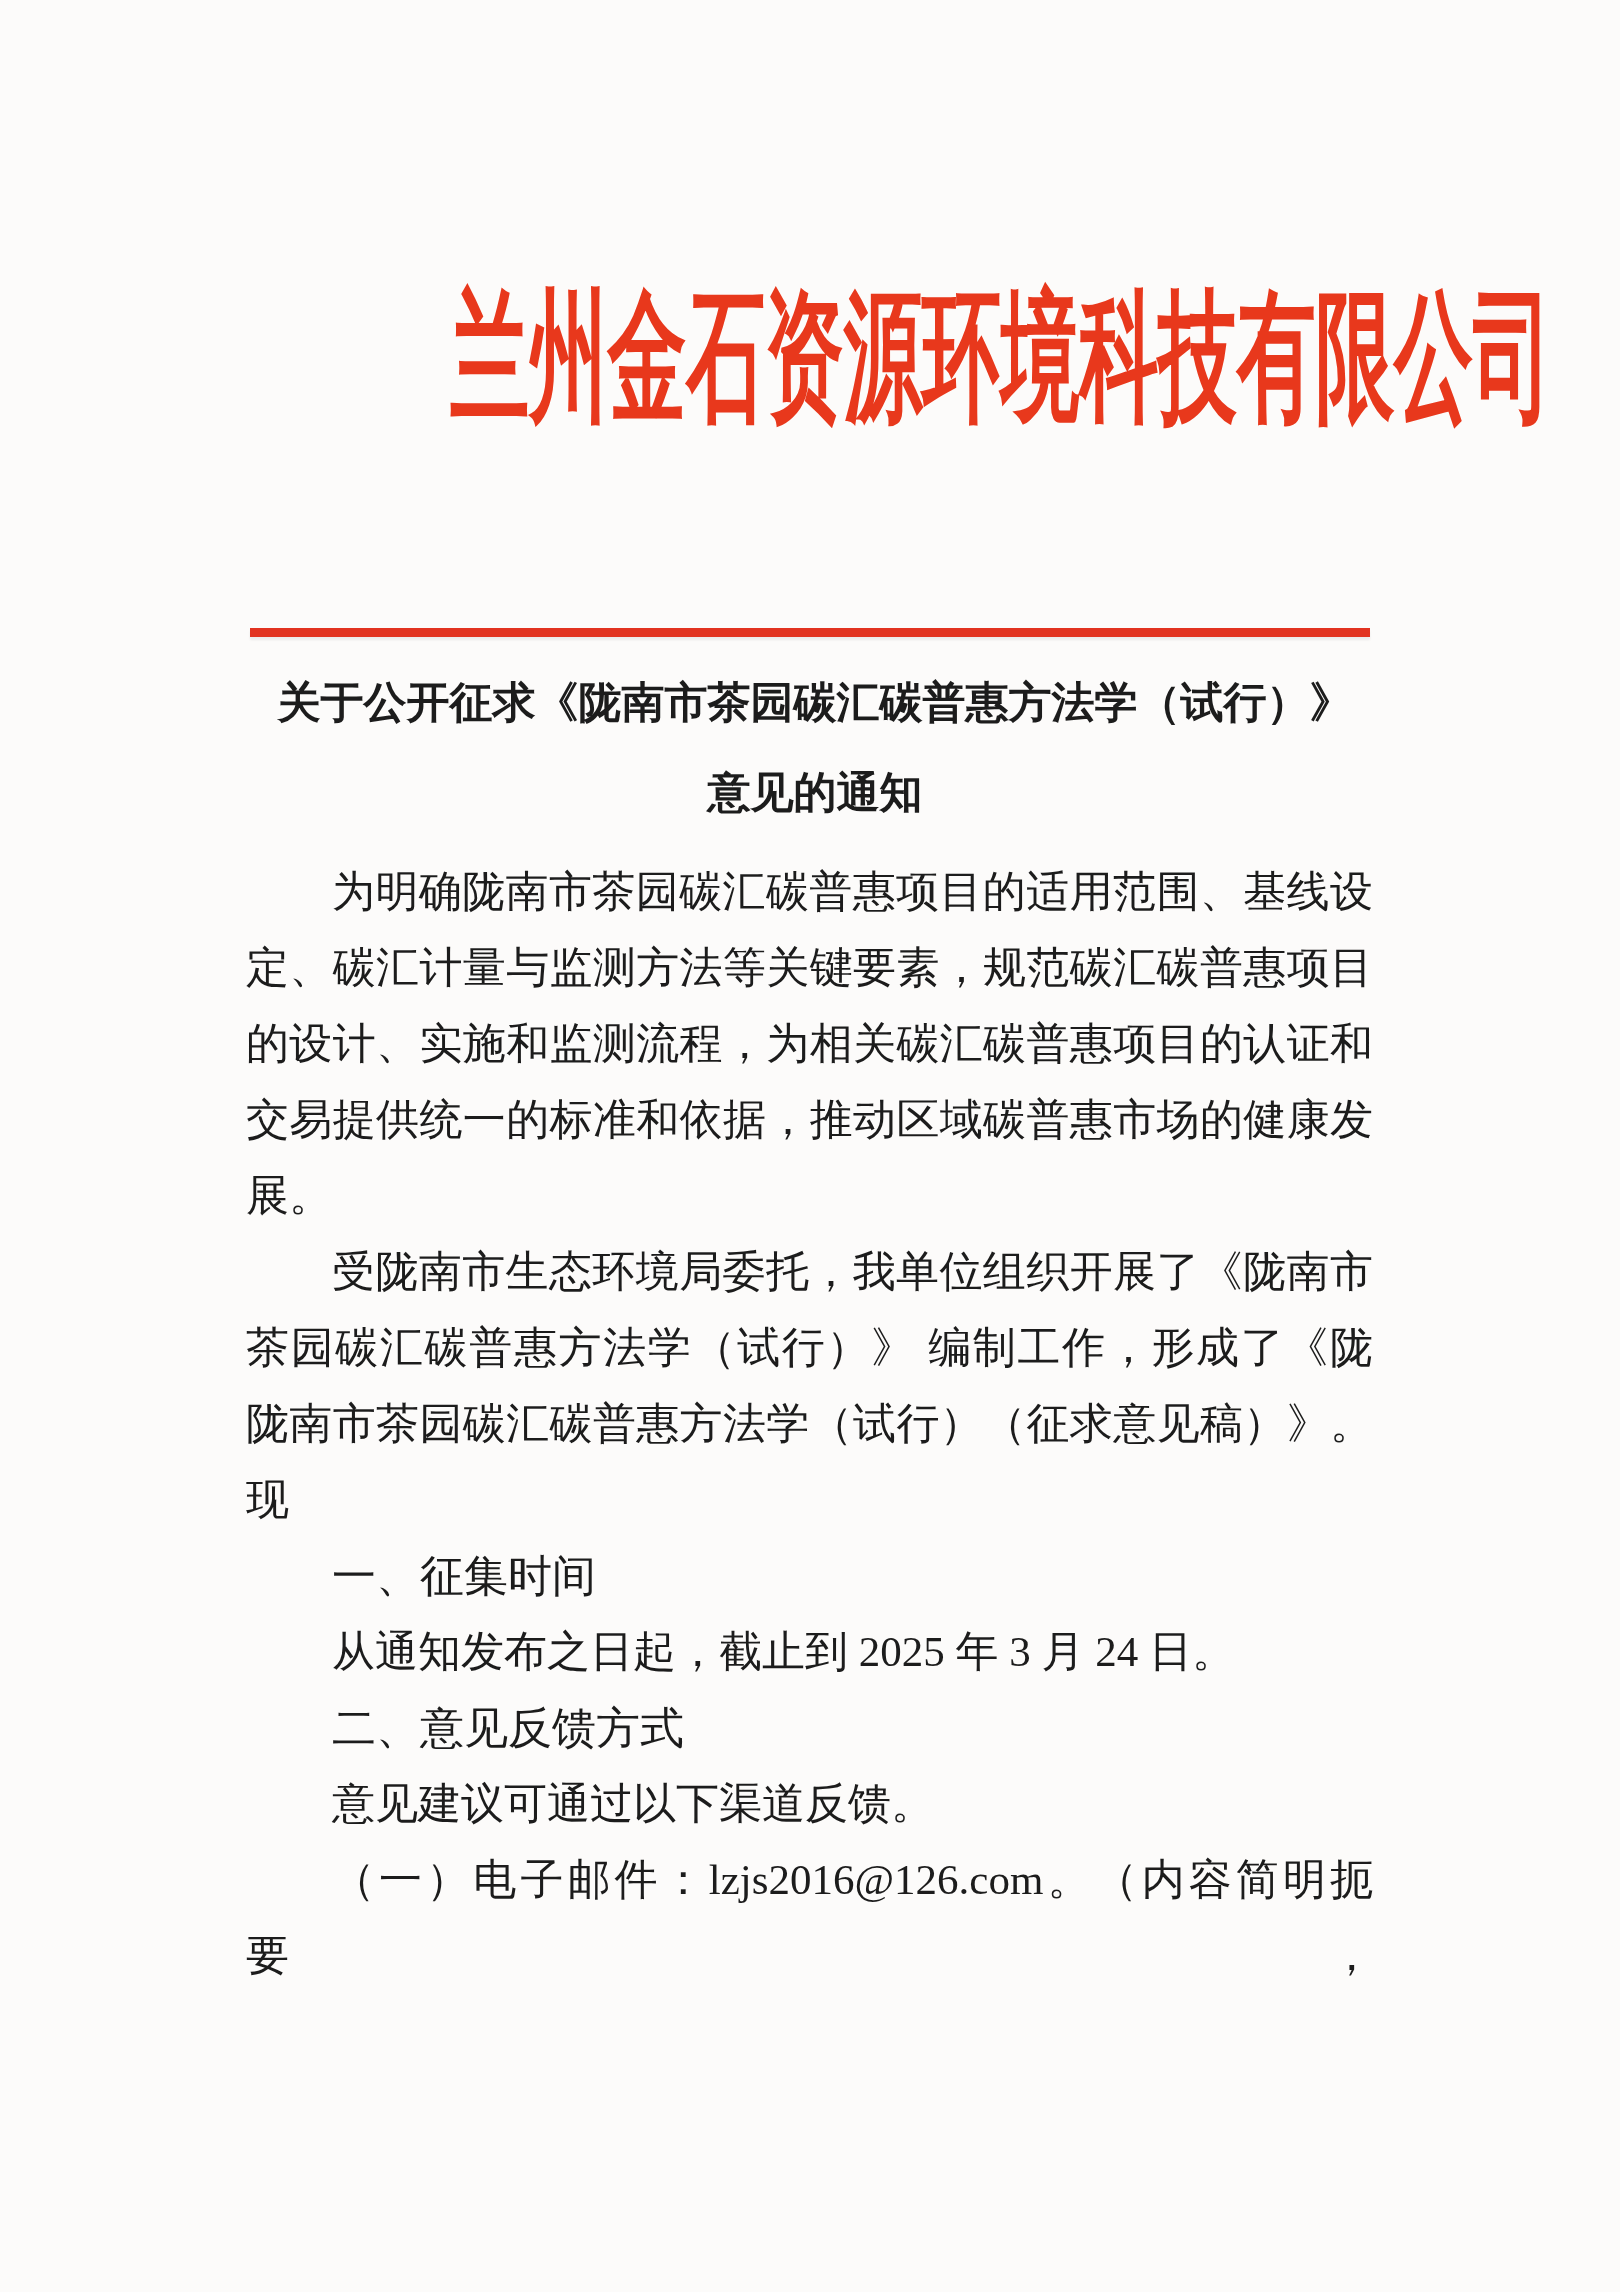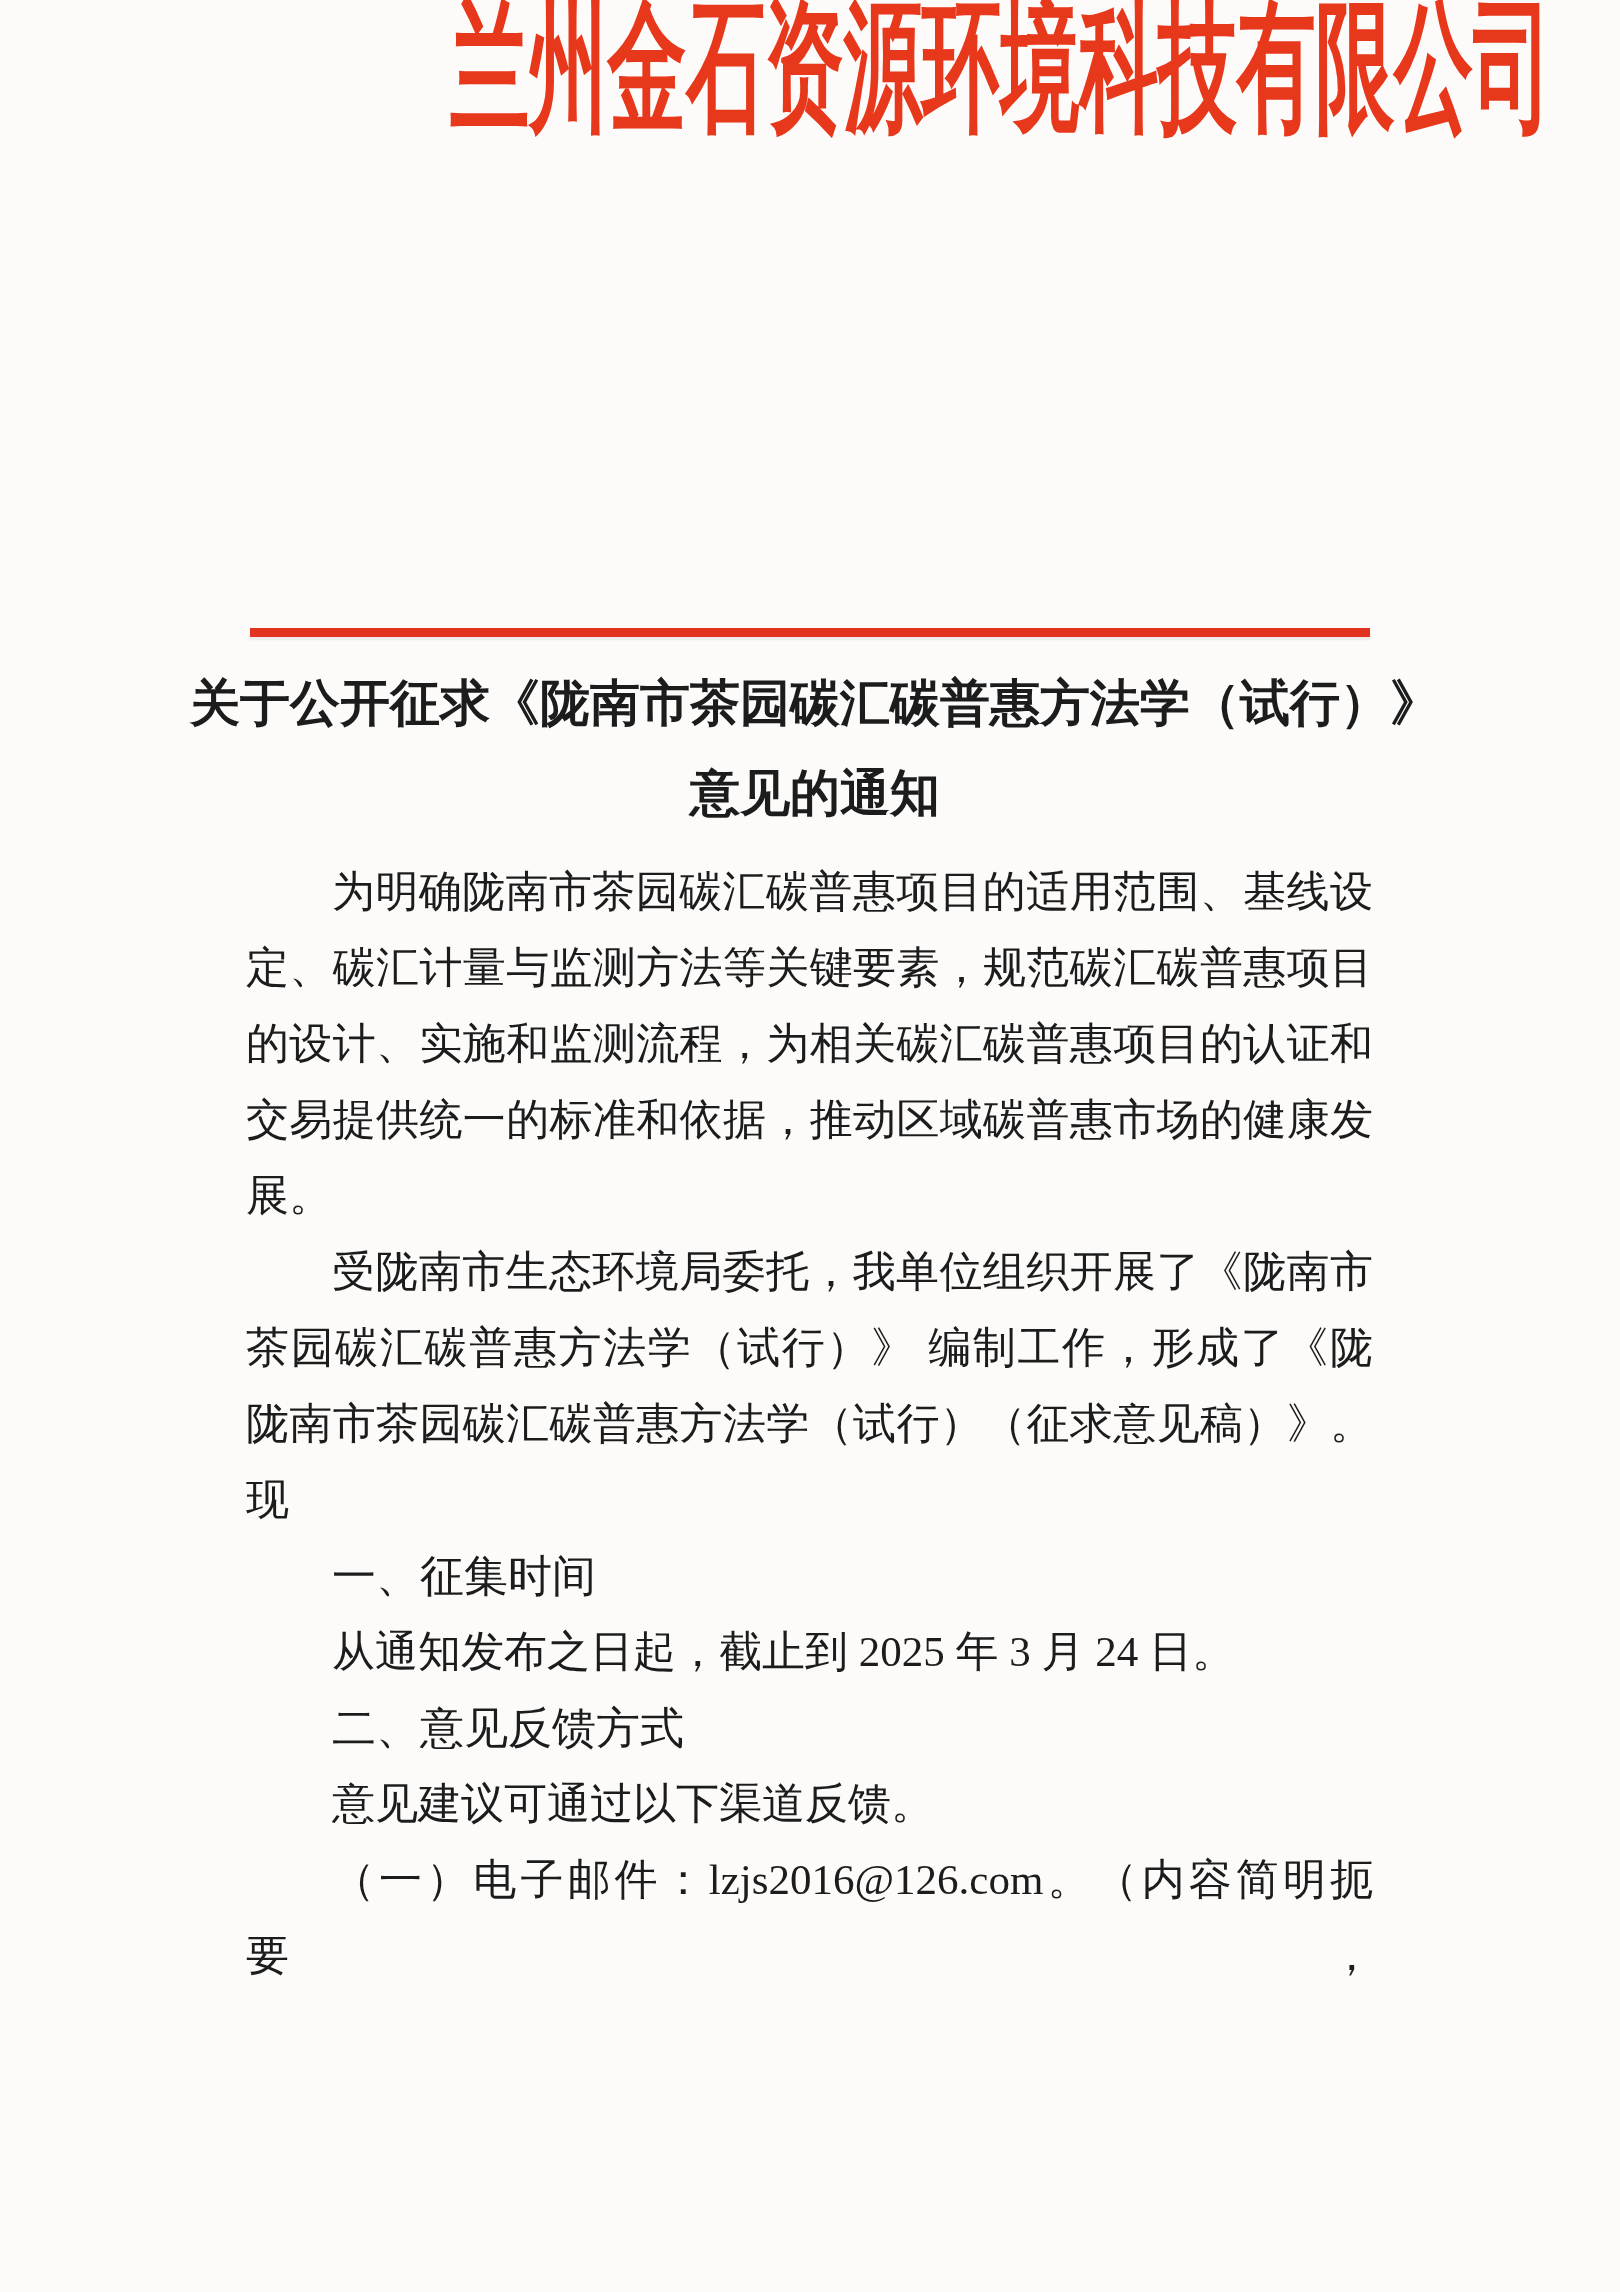--- a/index.html
+++ b/index.html
@@ -14,20 +14,21 @@
     position: relative;
     width: 1620px;
     height: 2293px;
     background: var(--paper);
     font-family: "Liberation Serif", "DejaVu Serif", serif;
     color: var(--text-color);
     overflow: hidden;
   }
   
   .letterhead {
+    padding-top: 290px;
     height: 427px;
     text-align: center;
     white-space: nowrap;
   }
   .letterhead-text {
     display: inline-block;
     font-size: 143px;
     line-height: 137px;
     font-weight: 700;
     color: var(--letterhead-red);
@@ -40,21 +41,21 @@
     width: 1120px;
     height: 8.8px;
     margin: 201px auto 0;
     background: var(--divider-red);
     box-shadow: 0 2.9px 2px rgba(120, 120, 120, 0.12);
   }
   
   .doc-title {
     margin-top: 21.6px;
     text-align: center;
-    font-size: 50px;
+    font-size: 43px;
     line-height: 90px;
     font-weight: 700;
     letter-spacing: 0;
     margin-left: 10px;
   }
   .title-line { display: block; }
   
   .doc-body {
     width: 1127px;
     margin: 15.7px 0 0 246px;

